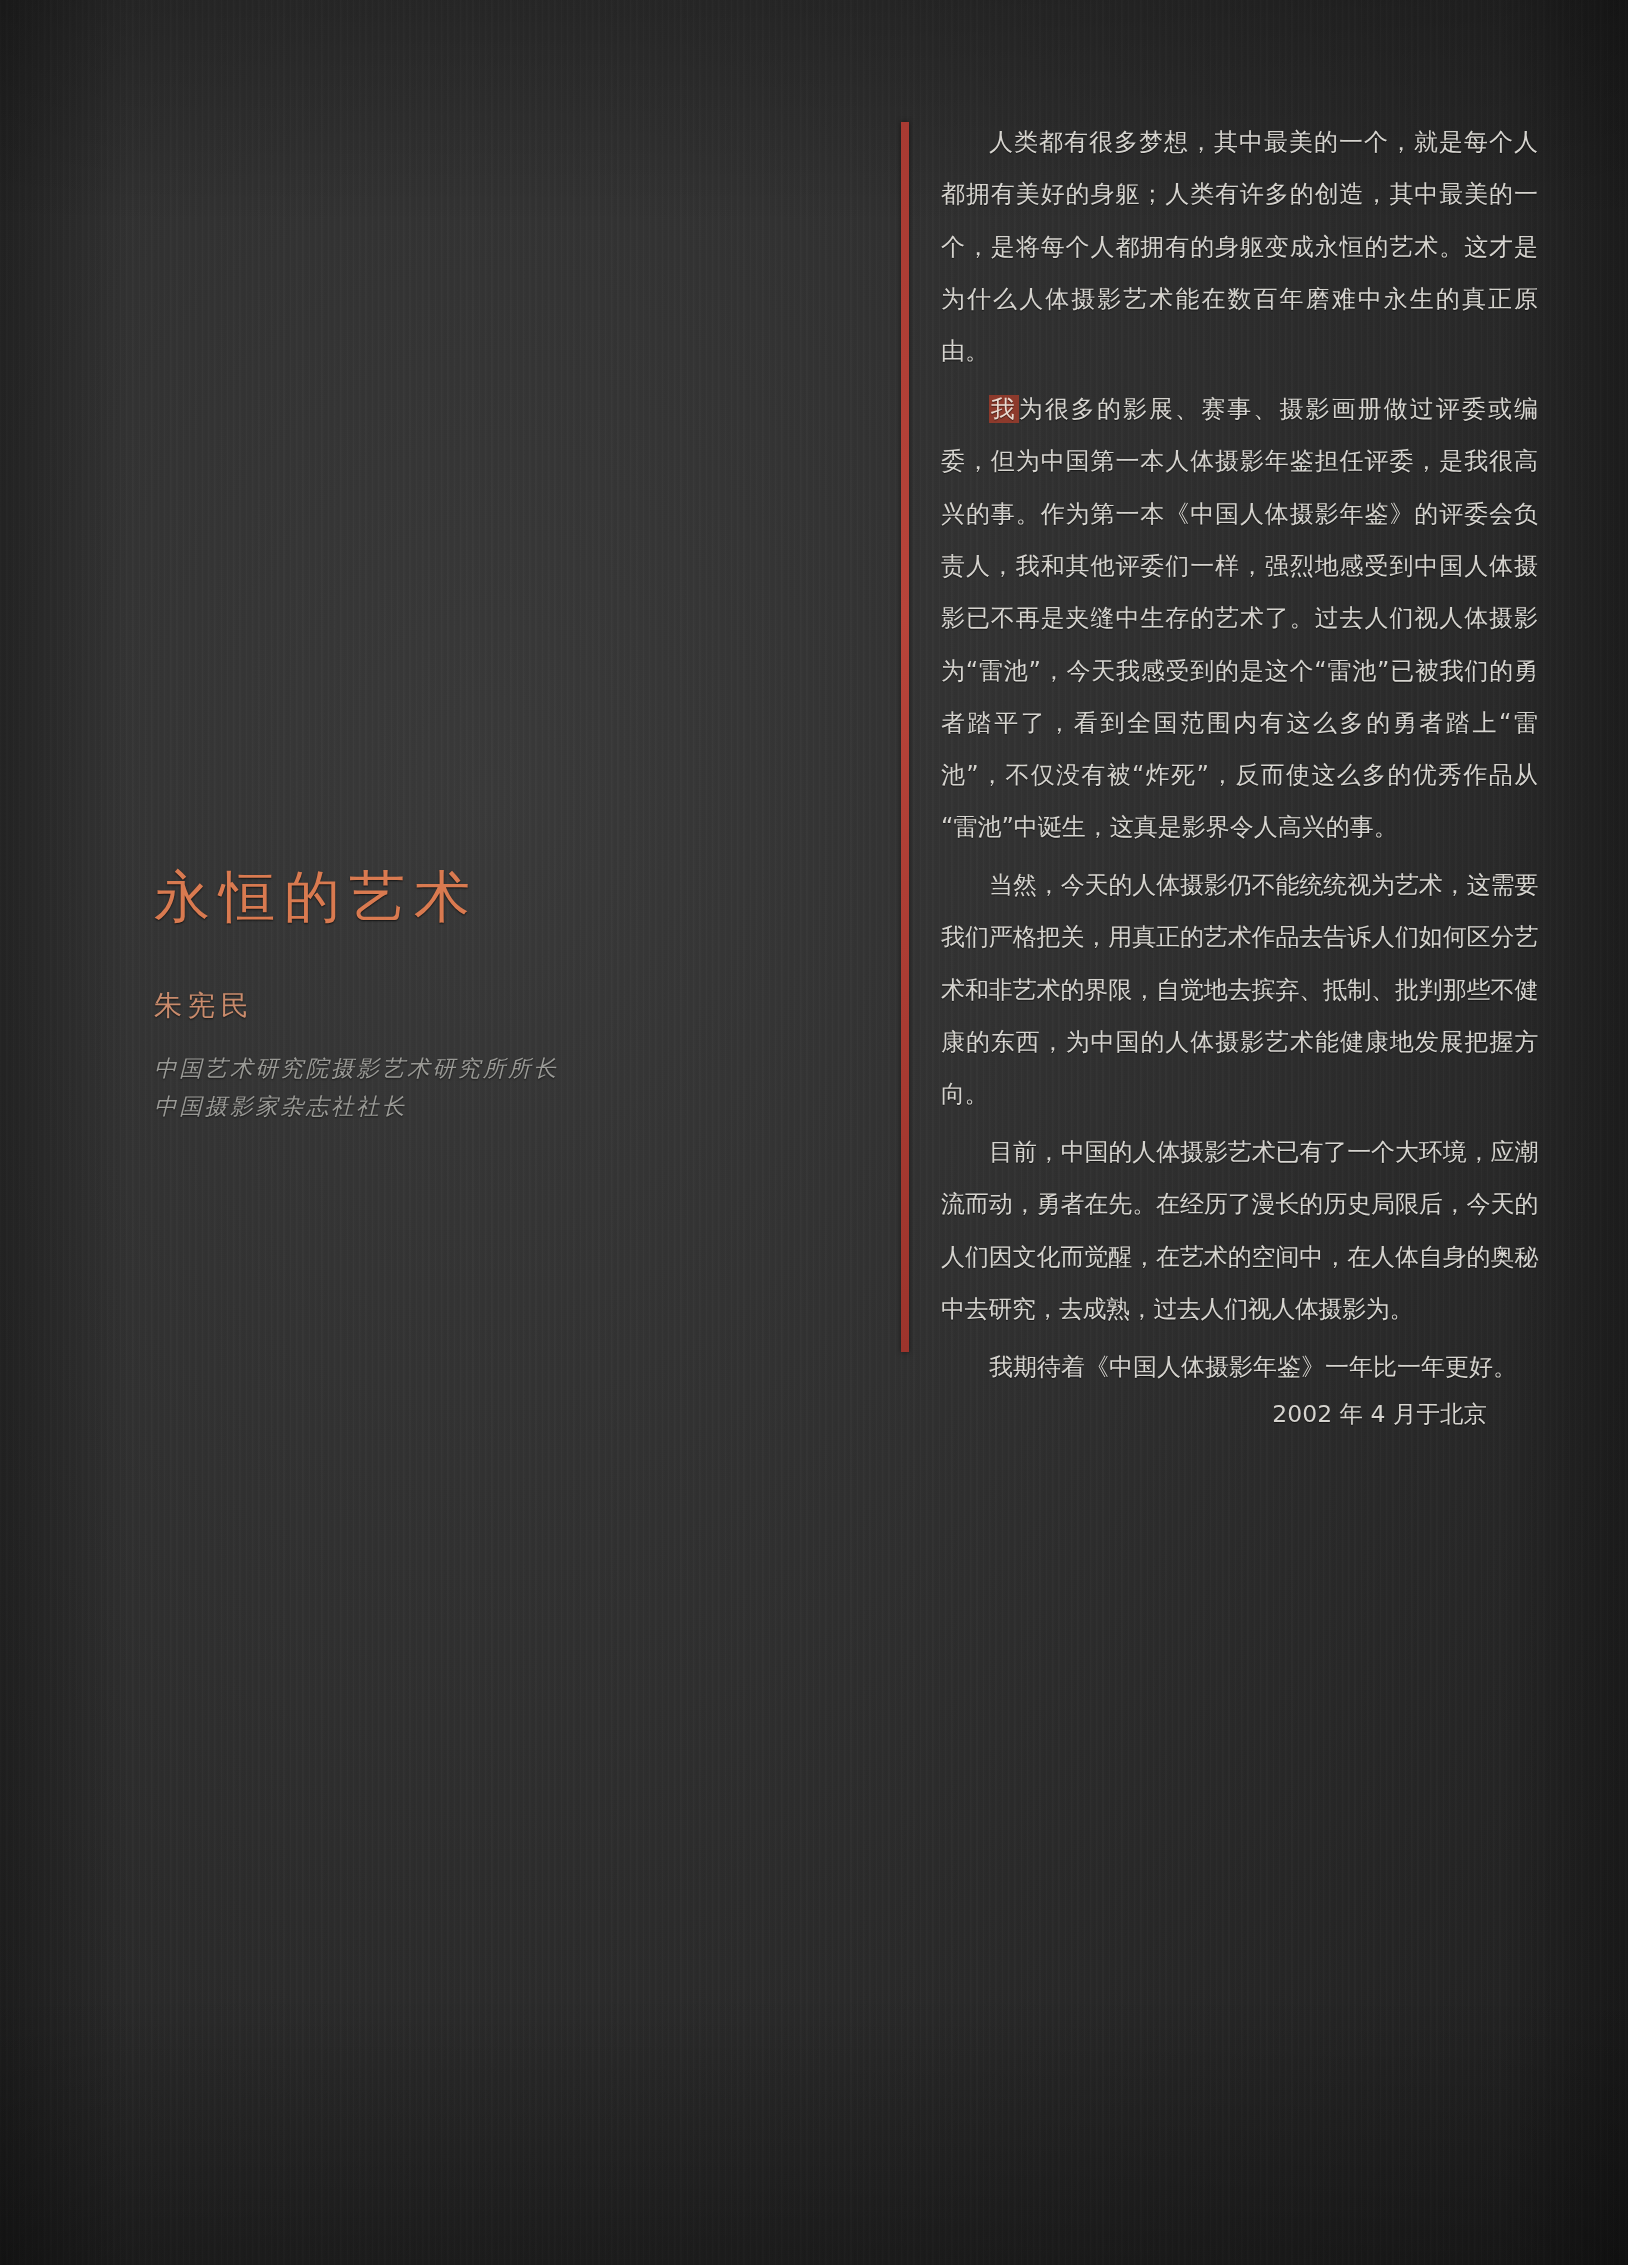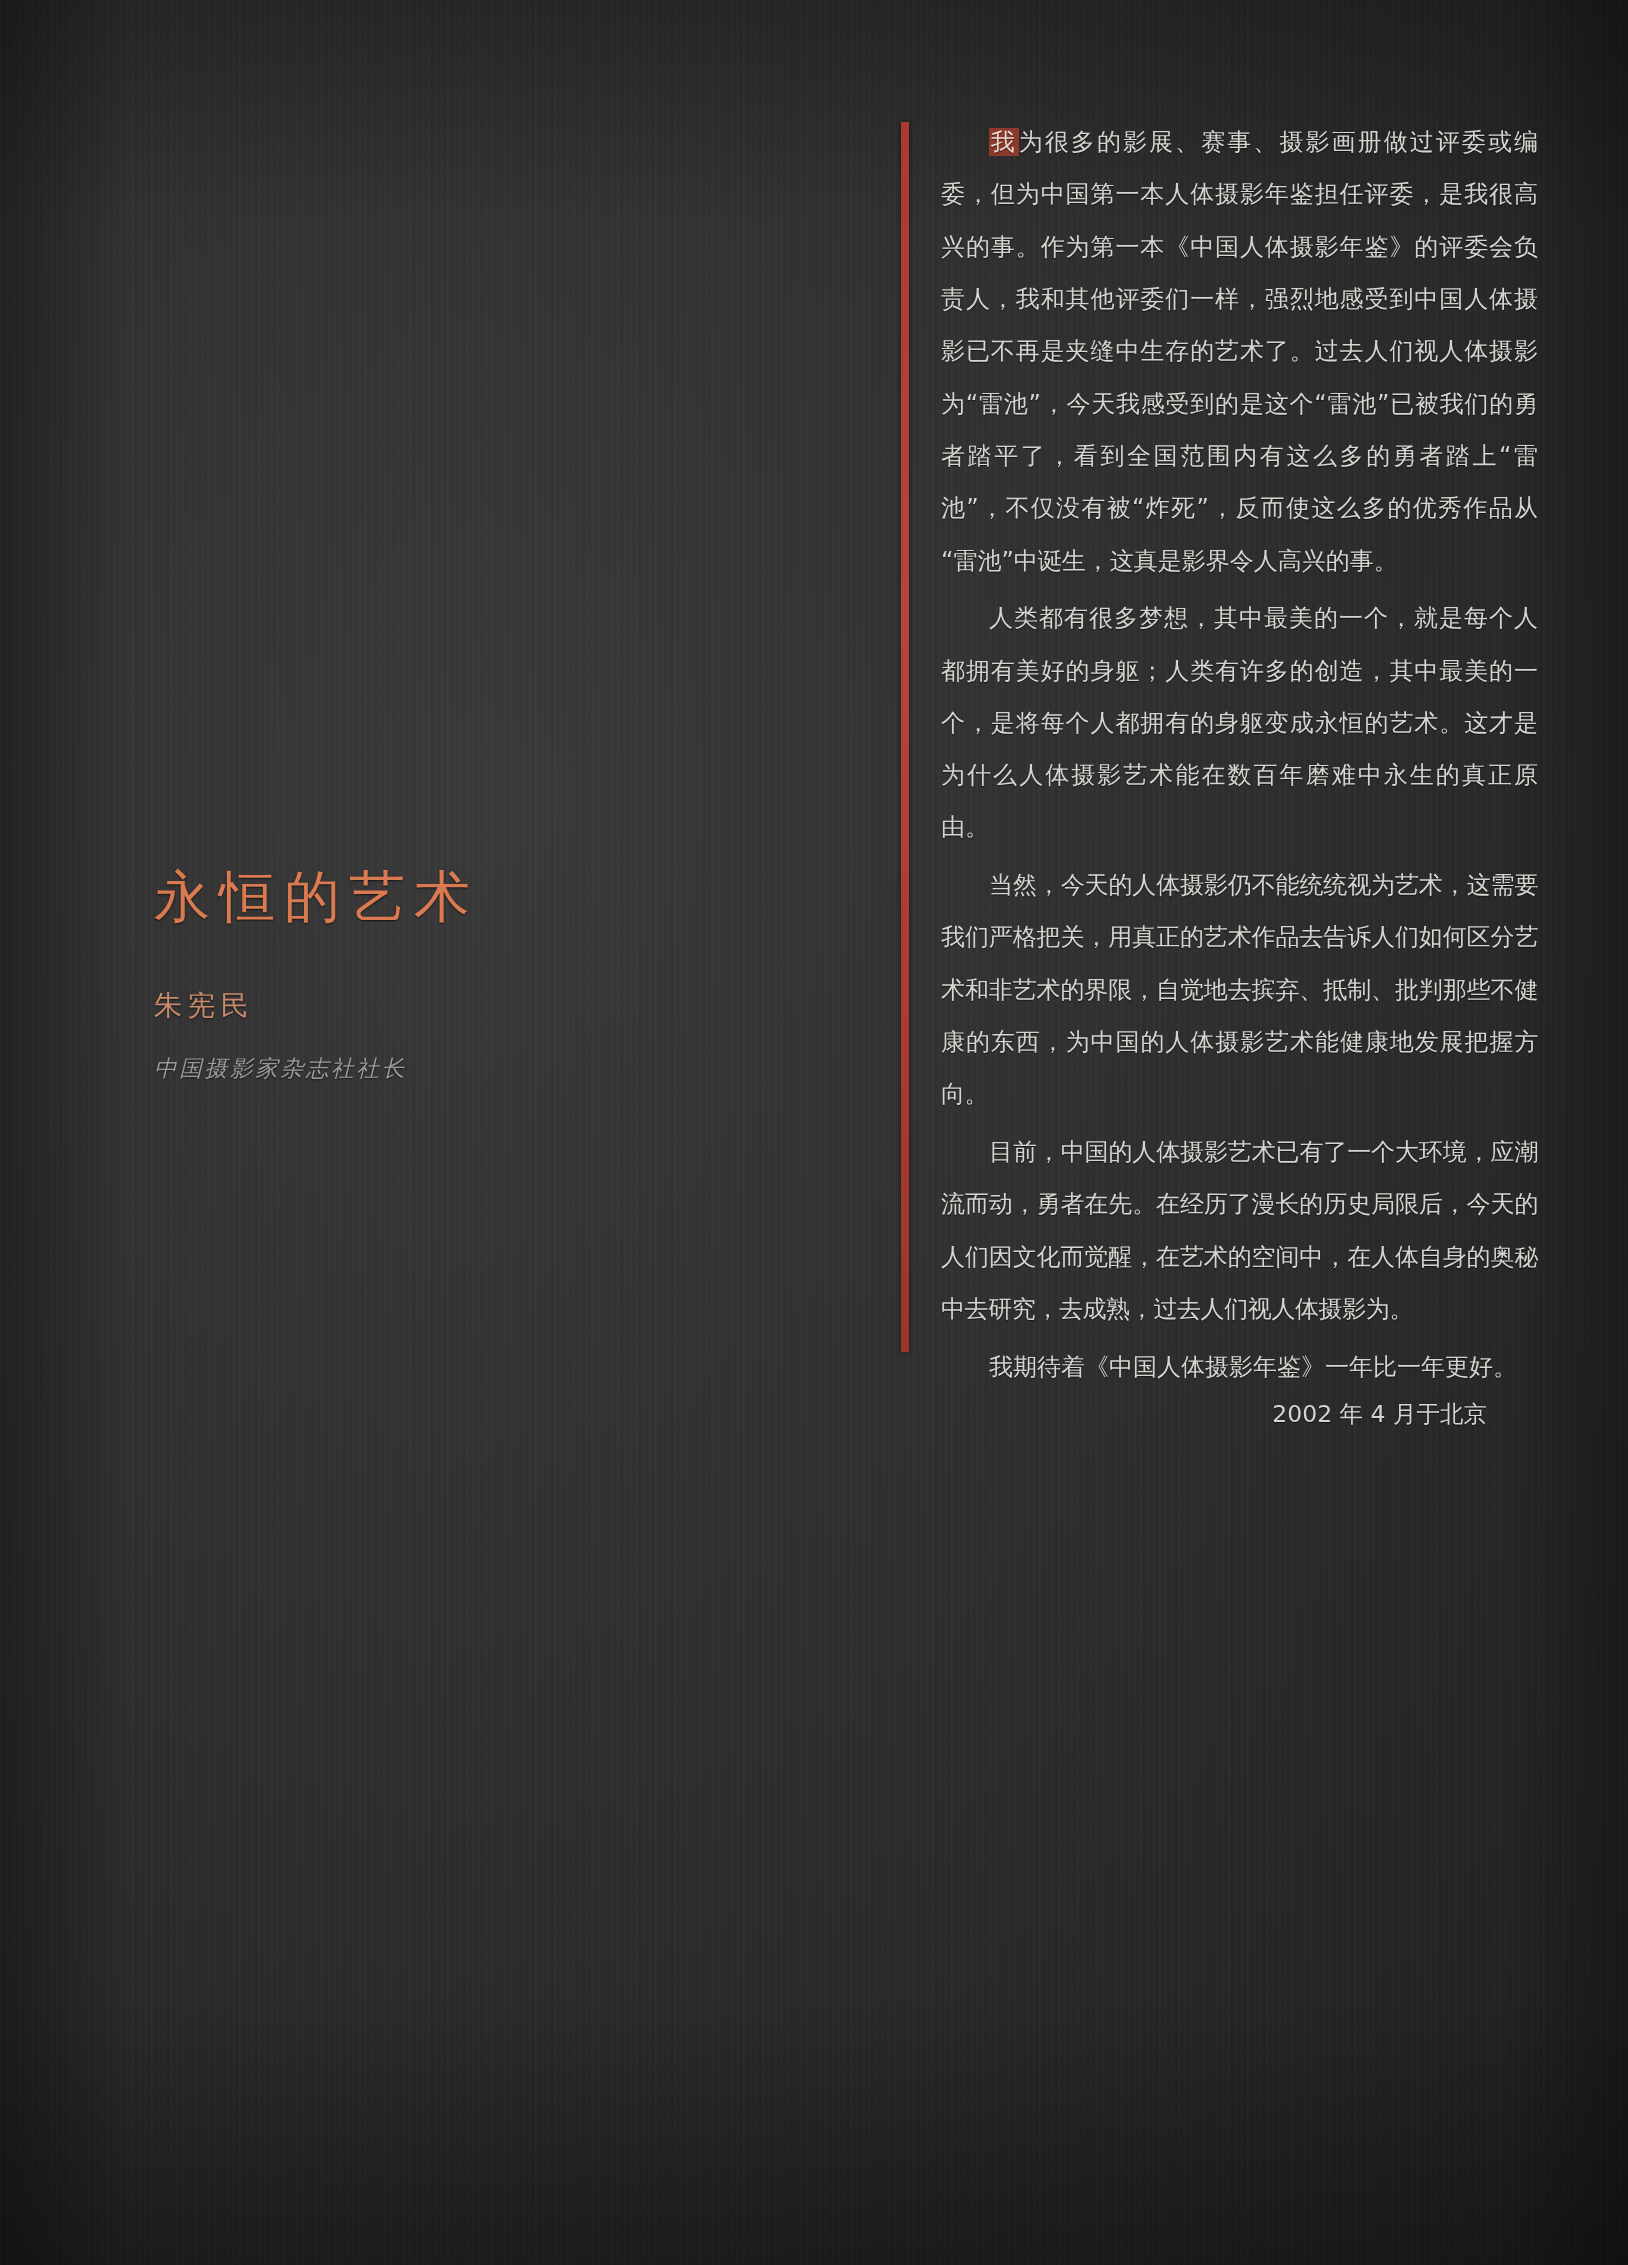--- a/index.html
+++ b/index.html
@@ -129,29 +129,30 @@
 </style>
 </head>
 <body>
 
 <div class="page">
 
   <div class="left-block">
     <h1 class="doc-title">永恒的艺术</h1>
     <div class="author-name">朱宪民</div>
     <div class="author-title">
+      <div>中国艺术研究院摄影艺术研究所所长</div>
       <div>中国摄影家杂志社社长</div>
     </div>
   </div>
 
   <div class="red-rule"></div>
 
   <div class="article">
+    <p class="para">人类都有很多梦想，其中最美的一个，就是每个人都拥有美好的身躯；人类有许多的创造，其中最美的一个，是将每个人都拥有的身躯变成永恒的艺术。这才是为什么人体摄影艺术能在数百年磨难中永生的真正原由。</p>
     <p class="para"><span class="dropcap">我</span><span>为很多的影展、赛事、摄影画册做过评委或编委，但为中国第一本人体摄影年鉴担任评委，是我很高兴的事。作为第一本《中国人体摄影年鉴》的评委会负责人，我和其他评委们一样，强烈地感受到中国人体摄影已不再是夹缝中生存的艺术了。过去人们视人体摄影为“雷池”，今天我感受到的是这个“雷池”已被我们的勇者踏平了，看到全国范围内有这么多的勇者踏上“雷池”，不仅没有被“炸死”，反而使这么多的优秀作品从“雷池”中诞生，这真是影界令人高兴的事。</span></p>
-    <p class="para">人类都有很多梦想，其中最美的一个，就是每个人都拥有美好的身躯；人类有许多的创造，其中最美的一个，是将每个人都拥有的身躯变成永恒的艺术。这才是为什么人体摄影艺术能在数百年磨难中永生的真正原由。</p>
     <p class="para tight">当然，今天的人体摄影仍不能统统视为艺术，这需要我们严格把关，用真正的艺术作品去告诉人们如何区分艺术和非艺术的界限，自觉地去摈弃、抵制、批判那些不健康的东西，为中国的人体摄影艺术能健康地发展把握方向。</p>
     <p class="para tight">目前，中国的人体摄影艺术已有了一个大环境，应潮流而动，勇者在先。在经历了漫长的历史局限后，今天的人们因文化而觉醒，在艺术的空间中，在人体自身的奥秘中去研究，去成熟，过去人们视人体摄影为。</p>
     <p class="para">我期待着《中国人体摄影年鉴》一年比一年更好。</p>
     <div class="signature">2002 年 4 月于北京</div>
   </div>
 
 </div>
 
 
 </body></html>

